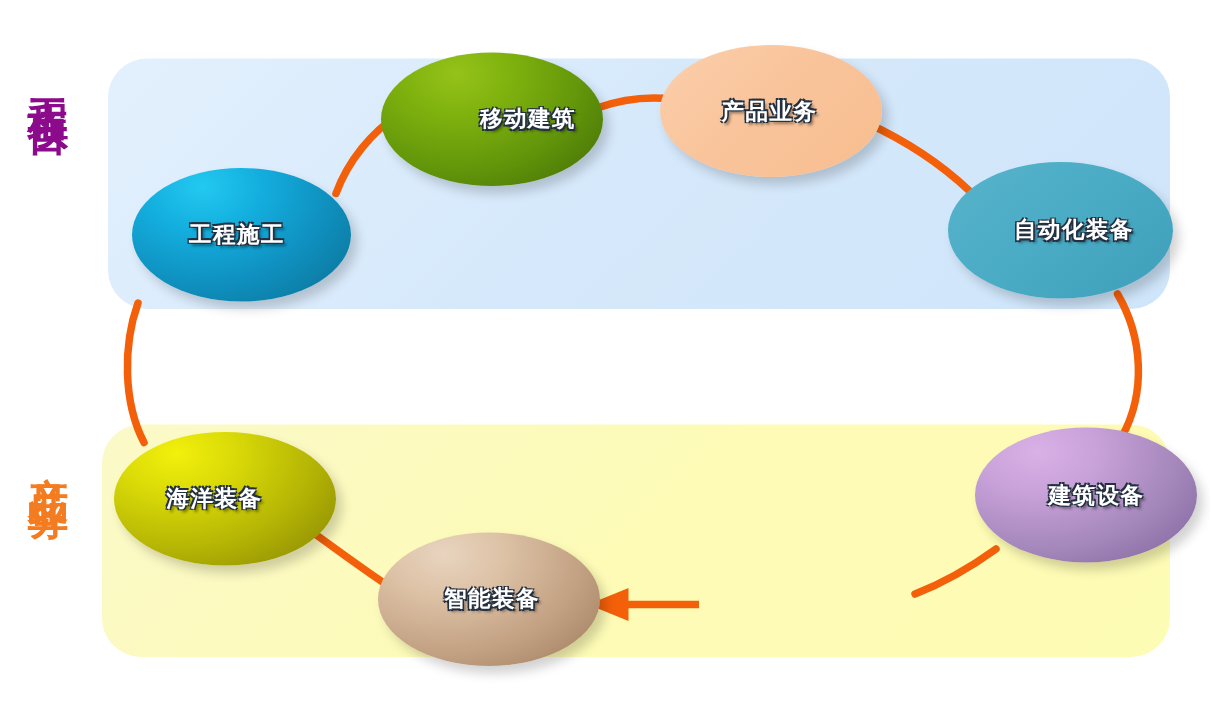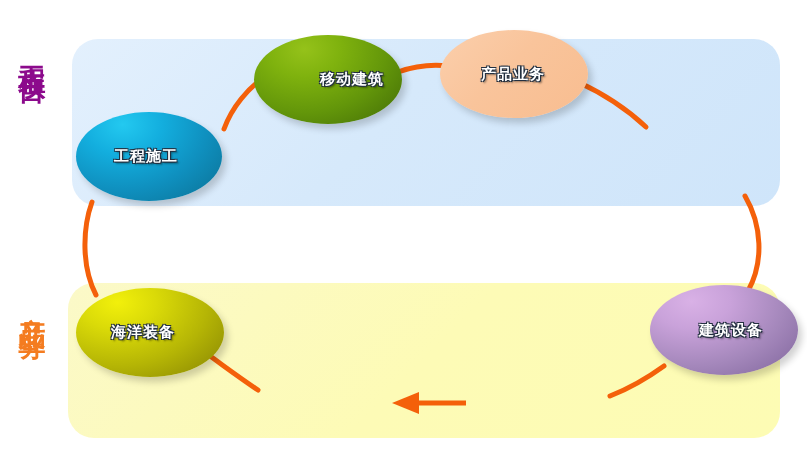--- a/index.html
+++ b/index.html
@@ -86,21 +86,21 @@
     letter-spacing: 1px;
     white-space: nowrap;
     color: #ffffff;
     text-shadow: 1px 1px 0 #233040, -1px 1px 0 #233040,
                  1px -1px 0 #233040, -1px -1px 0 #233040,
                  2px 2px 2px rgba(0,0,0,0.45);
   }
 
   
   #node-construction {
-    left: 76px; top: 112px; width: 146px; height: 89px;
+    left: 88px; top: 112px; width: 146px; height: 89px;
     background: radial-gradient(ellipse at 32% 14%, #23c9f0 0%, #13aede 28%, #0f90bf 60%, #0b6f92 100%);
     text-align: right;
   }
   #node-construction span { margin-left: -6px; }
 
   #node-mobile-building {
     left: 254px; top: 35px; width: 148px; height: 89px;
     background: radial-gradient(ellipse at 34% 16%, #95c21a 0%, #7fb20e 26%, #63960a 60%, #416b06 100%);
   }
   #node-mobile-building span { margin-left: 16px; padding-left: 32px; }
@@ -203,25 +203,31 @@
   </div>
 
   <div class="node" id="node-mobile-building">
     <span>移动建筑</span>
   </div>
 
   <div class="node" id="node-autonomous-driving">
     <span>产品业务</span>
   </div>
 
+  <div class="node" id="node-automation-equipment">
+    <span>自动化装备</span>
+  </div>
 
   <div class="node" id="node-smart-factory">
     <span>建筑设备</span>
   </div>
 
 
+  <div class="node" id="node-smart-equipment">
+    <span>智能装备</span>
+  </div>
 
   <div class="node" id="node-marine-equipment">
     <span>海洋装备</span>
   </div>
 
 
 </div>
 
 </body></html>

